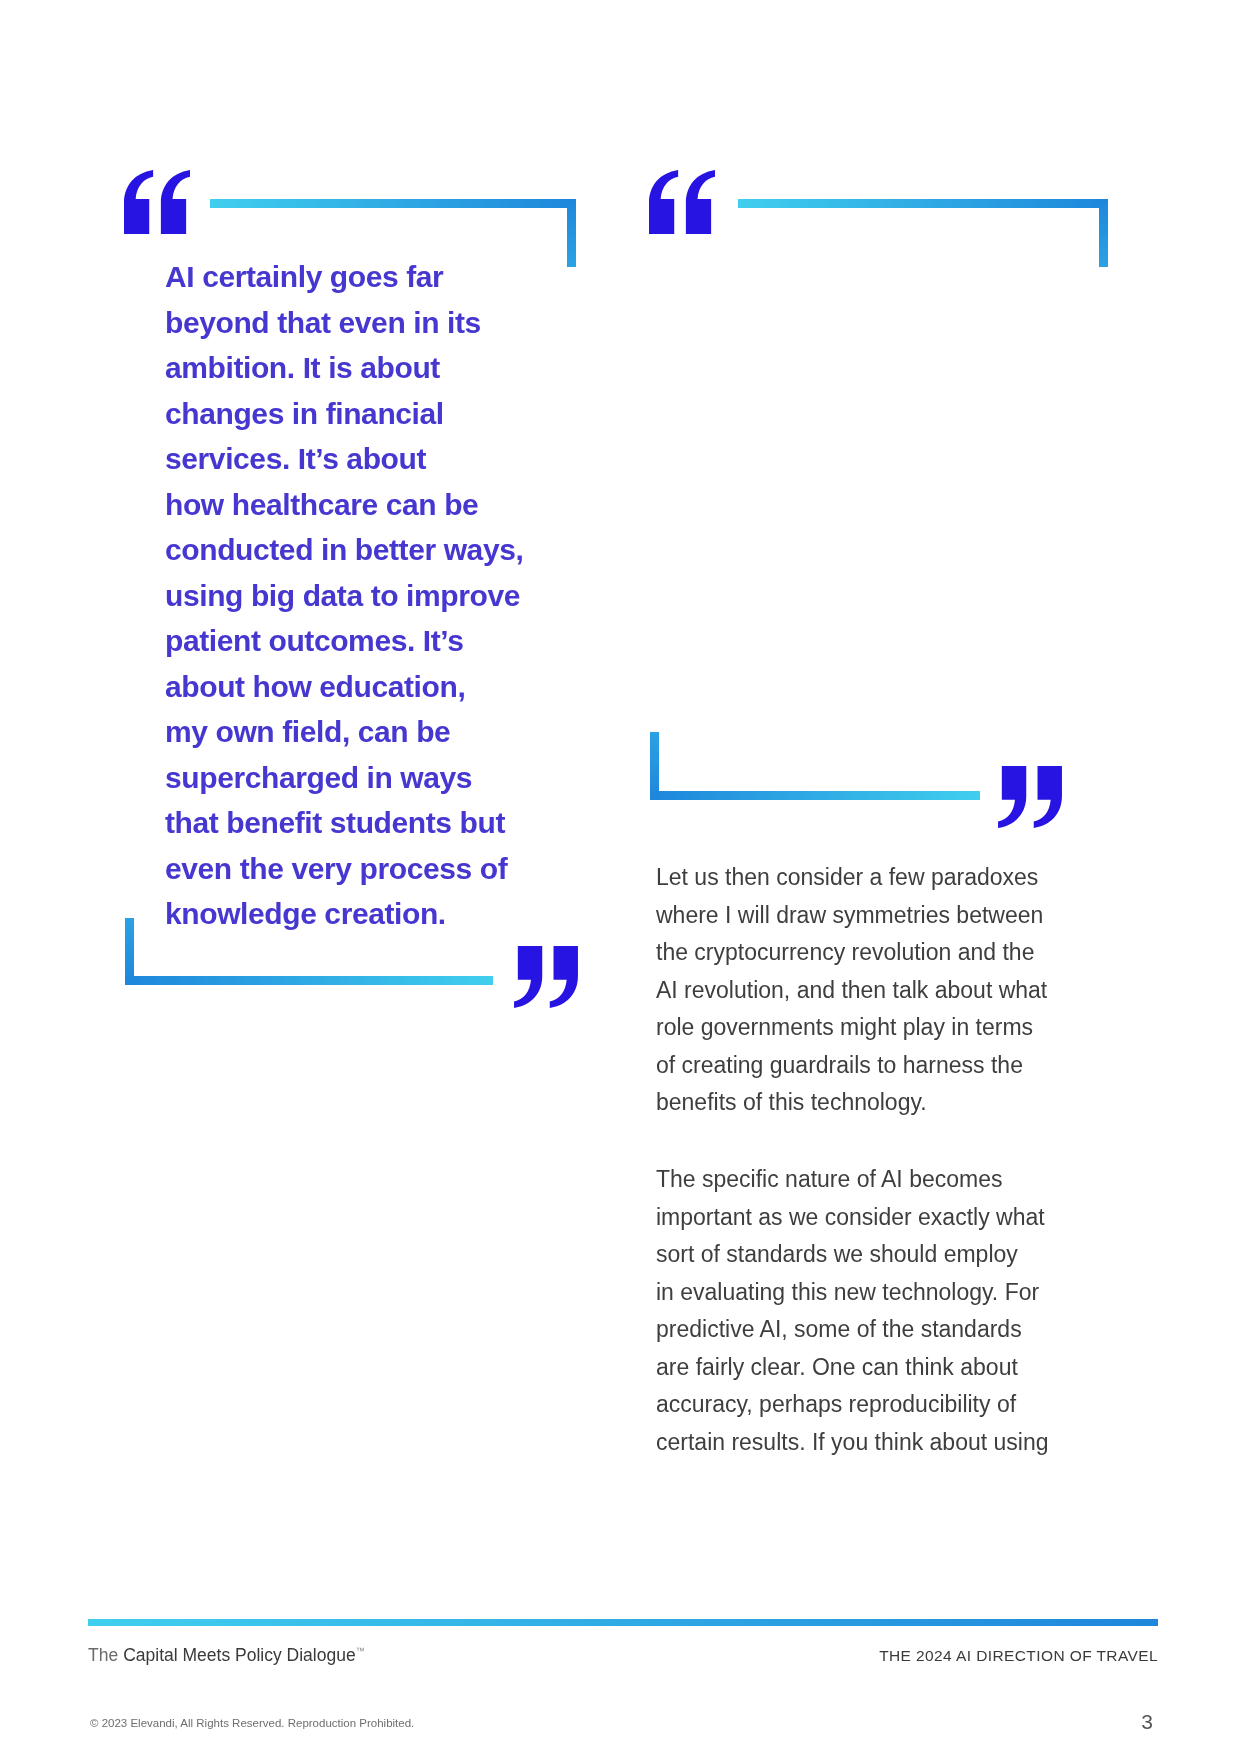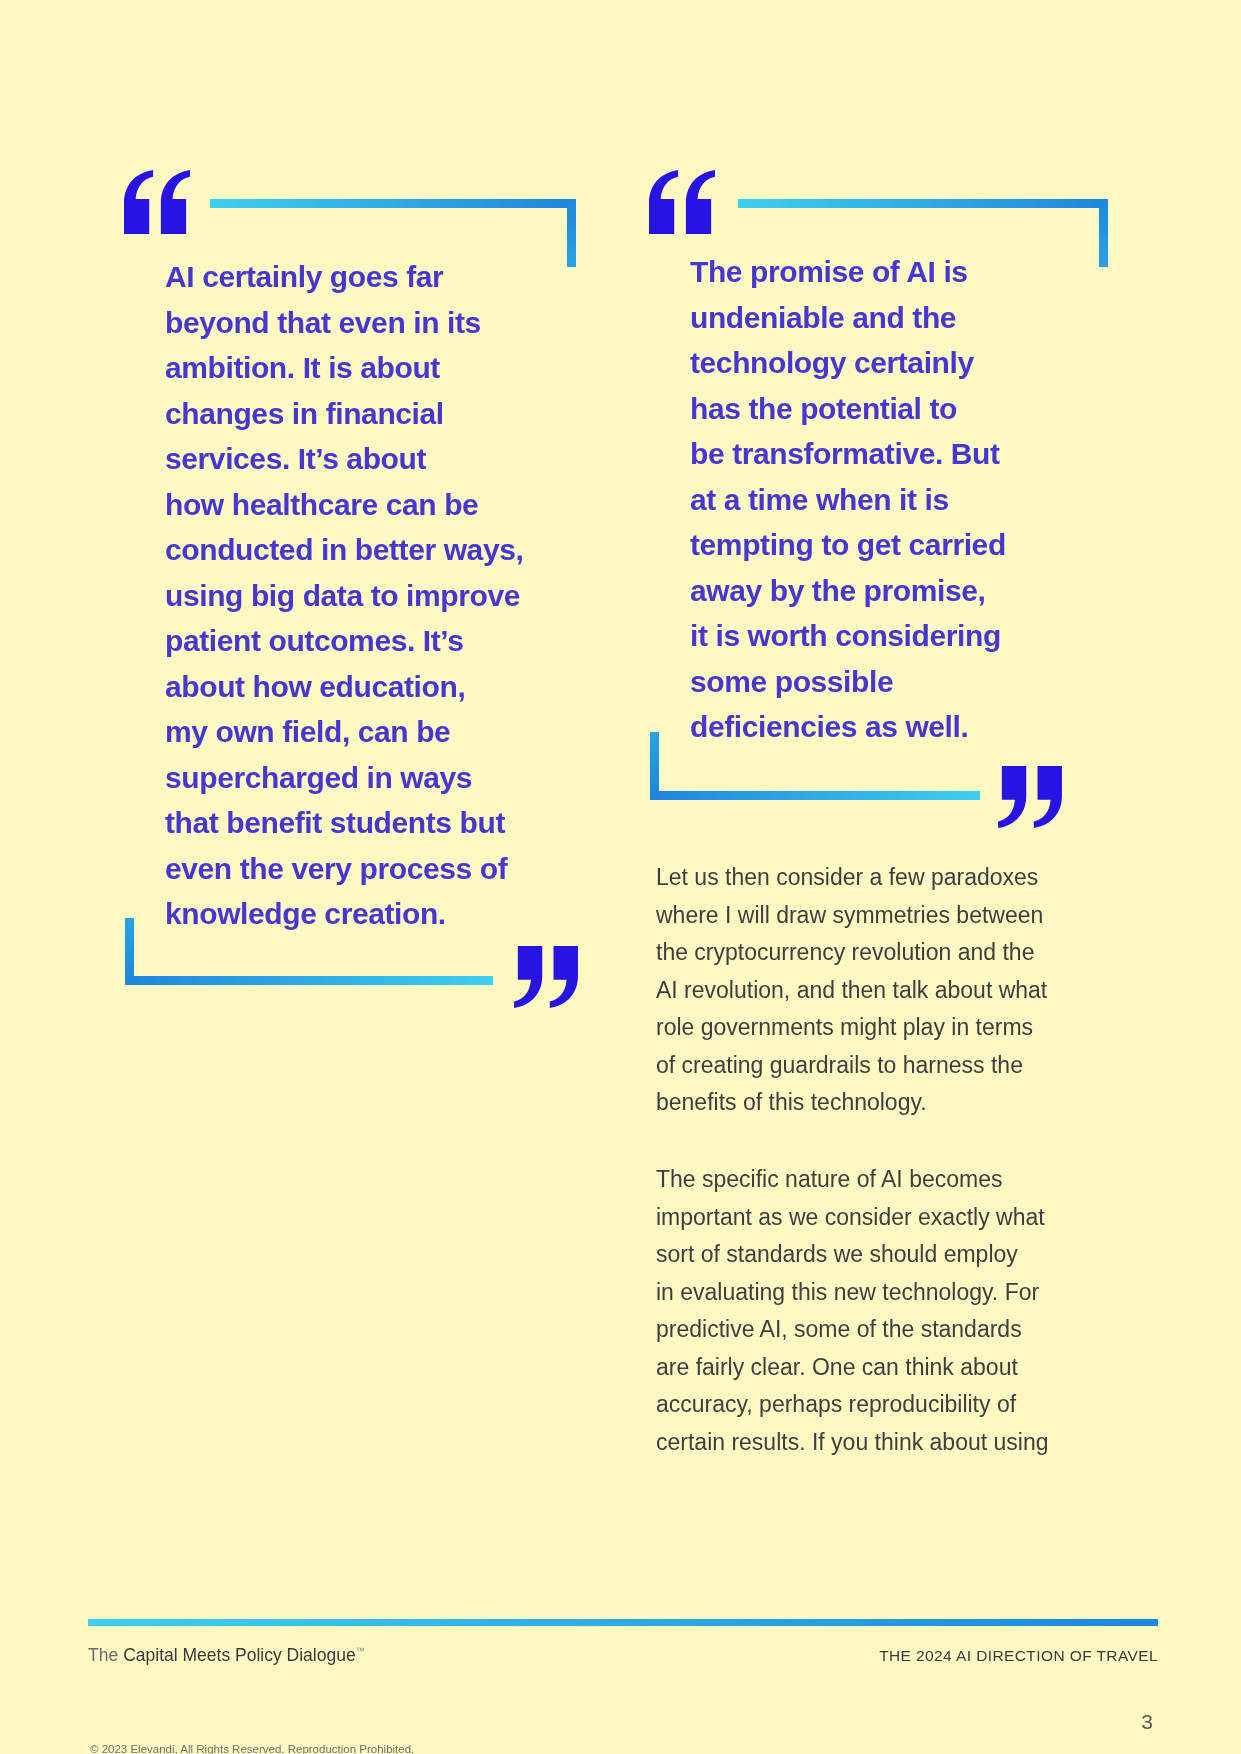--- a/index.html
+++ b/index.html
@@ -1,21 +1,21 @@
 <!DOCTYPE html>
 <html><head>
 <meta charset="utf-8">
 <style>
   * { margin:0; padding:0; box-sizing:border-box; }
   html,body { background:#e8e8e8; }
   .page {
     position:relative;
     width:1241px; height:1754px;
     margin:0 auto;
-    background:#fef9c3;
+    background:#ffffff;
     font-family:"Liberation Sans", sans-serif;
     overflow:hidden;
   }
   .quote-icon { position:absolute; }
   .quote-icon svg { display:block; width:100%; height:100%; }
   .line-h { position:absolute; height:9px; }
   .line-v { position:absolute; width:9px; }
   .grad-cyan-blue { background:linear-gradient(90deg,#40cfee 0%,#1e86db 100%); }
   .grad-blue-cyan { background:linear-gradient(90deg,#1e86db 0%,#40cfee 100%); }
   .leg-down { background:linear-gradient(180deg,#1e86db 0%,#2ba2e4 100%); }
@@ -44,21 +44,21 @@
   .brand .brand-prefix { margin-right:5px; }
   .brand .brand-name { font-weight:400; color:#3a3a3a; }
   .brand .brand-tm { font-size:9px; color:#8a8a8a; vertical-align:super; }
   .footer-title {
     position:absolute; right:83px; top:1647px;
     font-size:15.5px; font-weight:400; letter-spacing:0.4px;
     color:#3a3a3a;
   }
   .copyright {
     position:absolute; left:90px; top:1717px;
-    font-size:11.5px; color:#6e6e6e;margin-top:26px;
+    font-size:11.5px; color:#6e6e6e;
   }
   .page-number {
     position:absolute; right:88px; top:1710px;
     font-size:21px; color:#555555;
   }
 </style>
 </head>
 <body>
 
 <div class="page">
@@ -106,31 +106,20 @@
     <svg viewBox="0 0 68 66" xmlns="http://www.w3.org/2000/svg">
       <g fill="#2713e2">
         <path d="M30 0 C11 3 0 16 0 34 L0 66 L26 66 L26 30 L12 30 C13 17 20 9 30 7 Z"></path>
         <path transform="translate(38,0)" d="M30 0 C11 3 0 16 0 34 L0 66 L26 66 L26 30 L12 30 C13 17 20 9 30 7 Z"></path>
       </g>
     </svg>
   </div>
   <div class="line-h grad-cyan-blue" style="left:738px; top:199px; width:370px;"></div>
   <div class="line-v leg-down" style="left:1099px; top:199px; height:68px;"></div>
 
-  <div class="quote-text" style="left:690px; top:249px;">The promise of AI is
-undeniable and the
-technology certainly
-has the potential to
-be transformative. But
-at a time when it is
-tempting to get carried
-away by the promise,
-it is worth considering
-some possible
-deficiencies as well.</div>
 
   <div class="line-v leg-up" style="left:650px; top:732px; height:68px;"></div>
   <div class="line-h grad-blue-cyan" style="left:650px; top:791px; width:330px;"></div>
   <div class="quote-icon" style="left:997px; top:766px; width:66px; height:62px;">
     <svg viewBox="0 0 68 66" xmlns="http://www.w3.org/2000/svg">
       <g fill="#2713e2" transform="rotate(180 34 33)">
         <path d="M30 0 C11 3 0 16 0 34 L0 66 L26 66 L26 30 L12 30 C13 17 20 9 30 7 Z"></path>
         <path transform="translate(38,0)" d="M30 0 C11 3 0 16 0 34 L0 66 L26 66 L26 30 L12 30 C13 17 20 9 30 7 Z"></path>
       </g>
     </svg>

